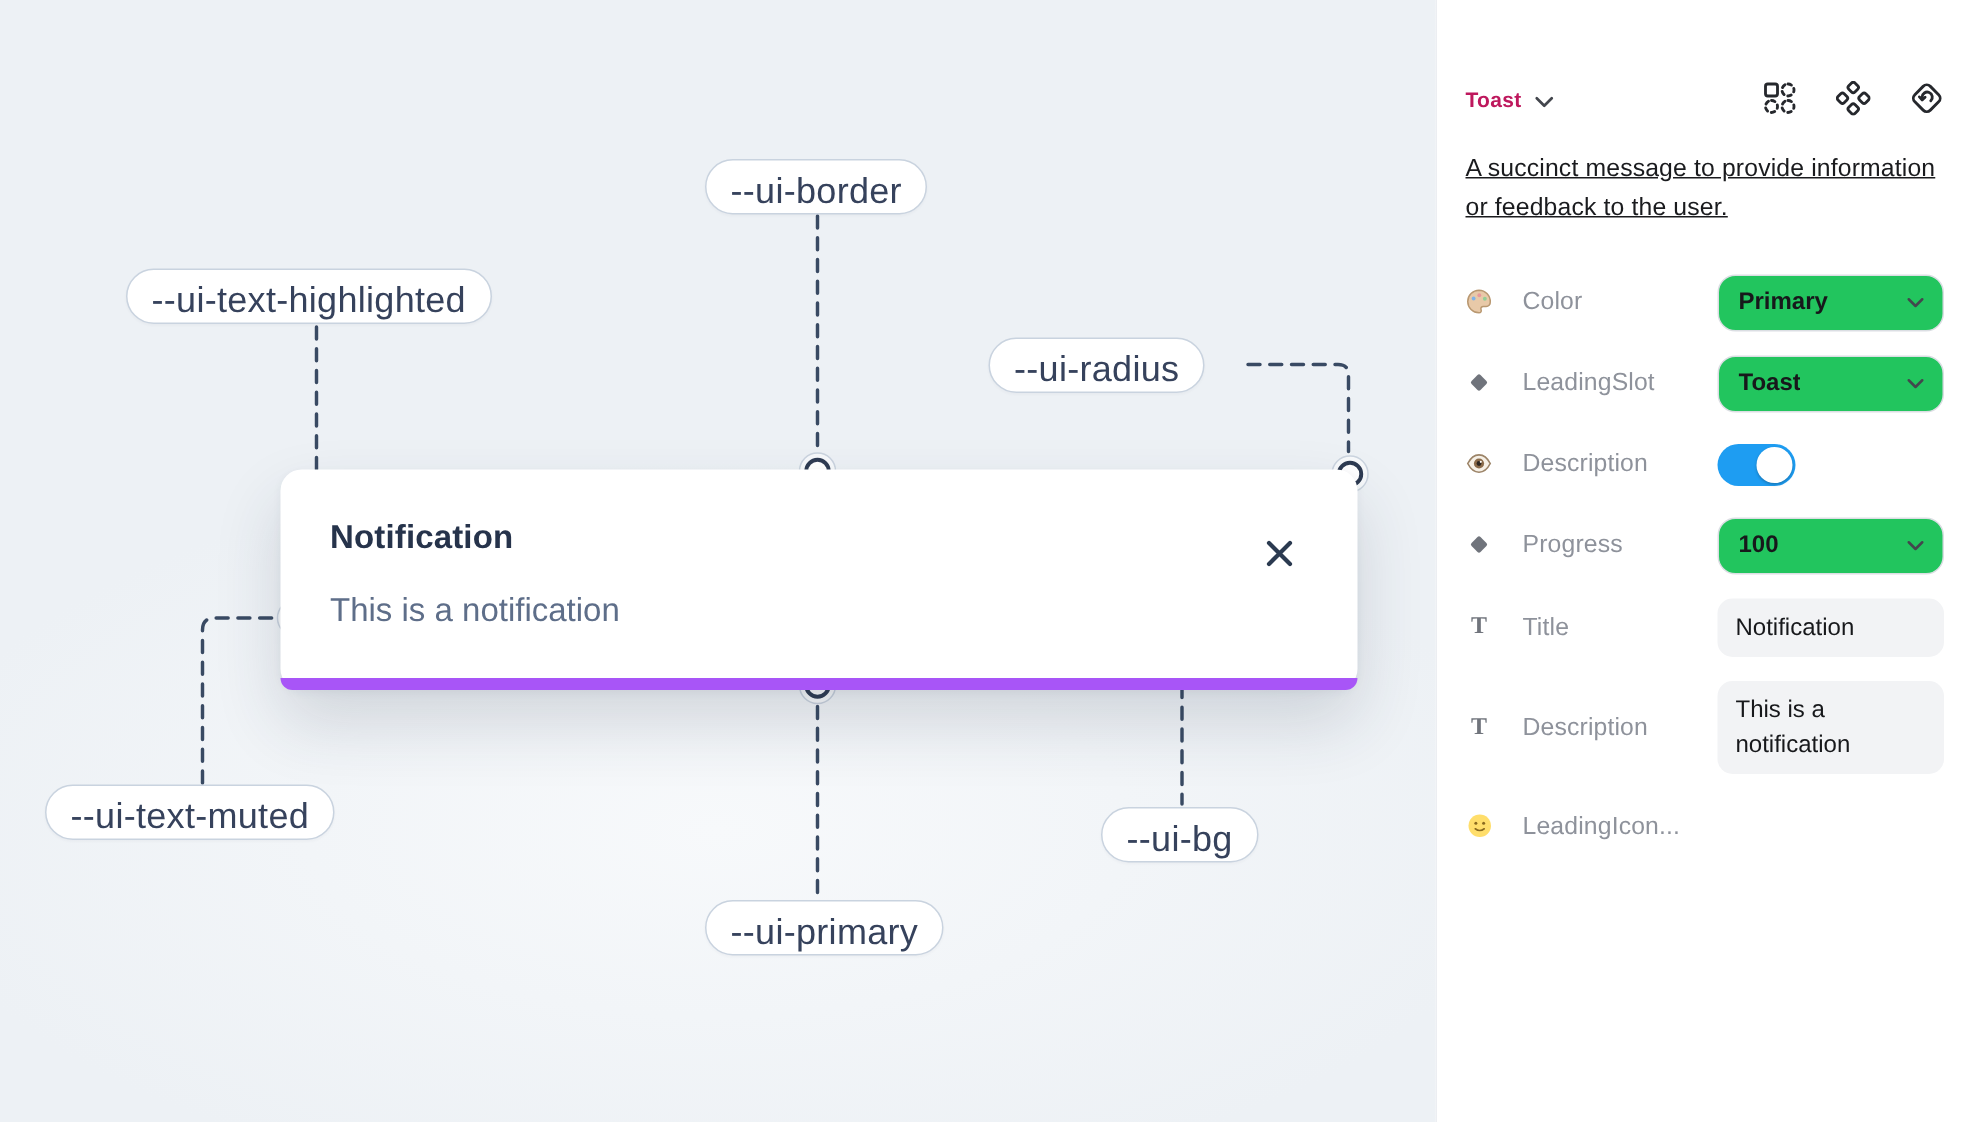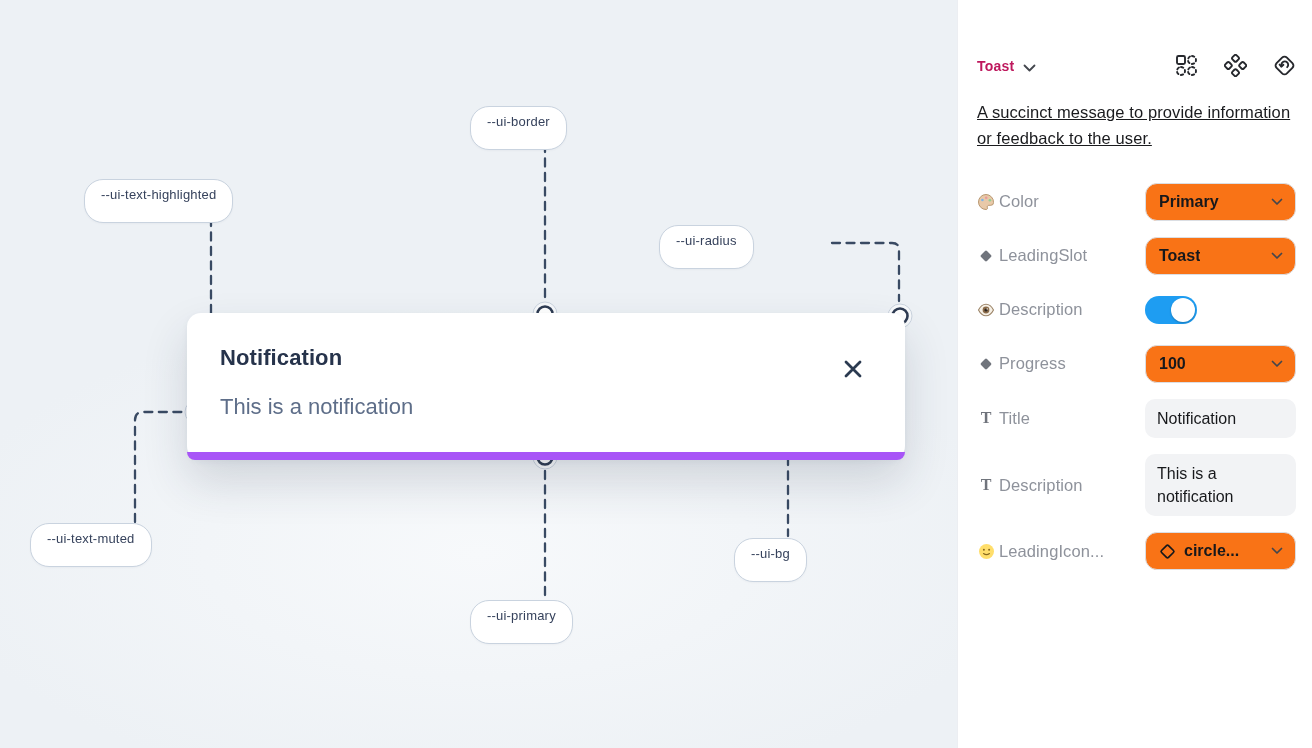--- a/index.html
+++ b/index.html
@@ -18,22 +18,22 @@
     overflow:hidden;
     flex:none;
   }
   .overlay { position:absolute; inset:0; }
 
   .pill {
     position:absolute;
     background:#fff;
     border:1px solid #c9d3df;
     border-radius:19px;
-    padding:7px 16px 20px;
-    font-size:13px;
+    padding:7px 16px 0;
+    font-size:24px;
     font-weight:500;
     letter-spacing:.2px;
     color:#36425c;
     white-space:nowrap;
     box-shadow:0 1px 2px rgba(40,55,80,.04);
     cursor:default;
     text-align:right;
   }
 
   .toast-card {
@@ -87,32 +87,32 @@
     margin-top:23px;
     font-size:16.5px;
     line-height:1.57;
     color:#1a1b1e;
     letter-spacing:.1px;
     text-decoration:underline;
   }
 
   .props { margin-top:31px; }
   .prow { display:flex; align-items:center; margin-bottom:16px; min-height:38px; }
-  .plabel { display:flex; align-items:center; gap:4px; flex:1; min-width:0; }
+  .plabel { display:flex; align-items:flex-start; gap:20px; flex:1; min-width:0; }
   .plabel-text {
     font-size:16.5px; color:#8e929b; letter-spacing:.1px;
     white-space:nowrap; overflow:hidden;
   }
   .picon { width:18px; height:18px; display:flex; align-items:center; justify-content:center; flex:none; }
   .t-glyph { font-family:"Liberation Serif", serif; font-weight:700; font-size:16px; color:#70747c; }
 
   .pcontrol { width:151px; flex:none; }
   .select {
     width:151px; height:38px;
-    background:#f97316;
+    background:#22c55e;
     border:1.5px solid #dbdee3;
     border-radius:12px;
     display:flex; align-items:center;
     padding:0 12px 0 13px;
     cursor:pointer;
   }
   .select-value { font-size:16px; font-weight:600; color:#17181b; white-space:nowrap; overflow:hidden; }
   .select .caret { margin-left:auto; flex:none; }
   .select .lead-diamond { margin-right:8px; flex:none; display:block; }
 
@@ -340,27 +340,16 @@
         <span class="picon">
           <svg width="17" height="17" viewBox="0 0 17 17">
             <circle cx="8.5" cy="8.5" r="7.5" fill="#ffde6b"></circle>
             <circle cx="5.9" cy="6.8" r="1" fill="#8a6a1f"></circle>
             <circle cx="11.1" cy="6.8" r="1" fill="#8a6a1f"></circle>
             <path d="M5.5 10.5 Q8.5 12.8 11.5 10.5" fill="none" stroke="#8a6a1f" stroke-width="1.1" stroke-linecap="round"></path>
           </svg>
         </span>
         <span class="plabel-text">LeadingIcon...</span>
       </div>
-      <div class="pcontrol">
-        <div class="select">
-          <svg class="lead-diamond" width="17" height="17" viewBox="0 0 17 17">
-            <rect x="3.6" y="3.6" width="9.8" height="9.8" rx="1.4" transform="rotate(45 8.5 8.5)" fill="none" stroke="#17181b" stroke-width="1.7"></rect>
-          </svg>
-          <span class="select-value" style="font-weight:700;">circle...</span>
-          <svg class="caret" width="12" height="8" viewBox="0 0 12 8">
-              <path d="M1.5 1.5 L6 6 L10.5 1.5" fill="none" stroke="#43464d" stroke-width="1.7" stroke-linecap="round" stroke-linejoin="round"></path>
-            </svg>
-        </div>
-      </div>
     </div>
 
   </div>
 </div>
 
 </body></html>

